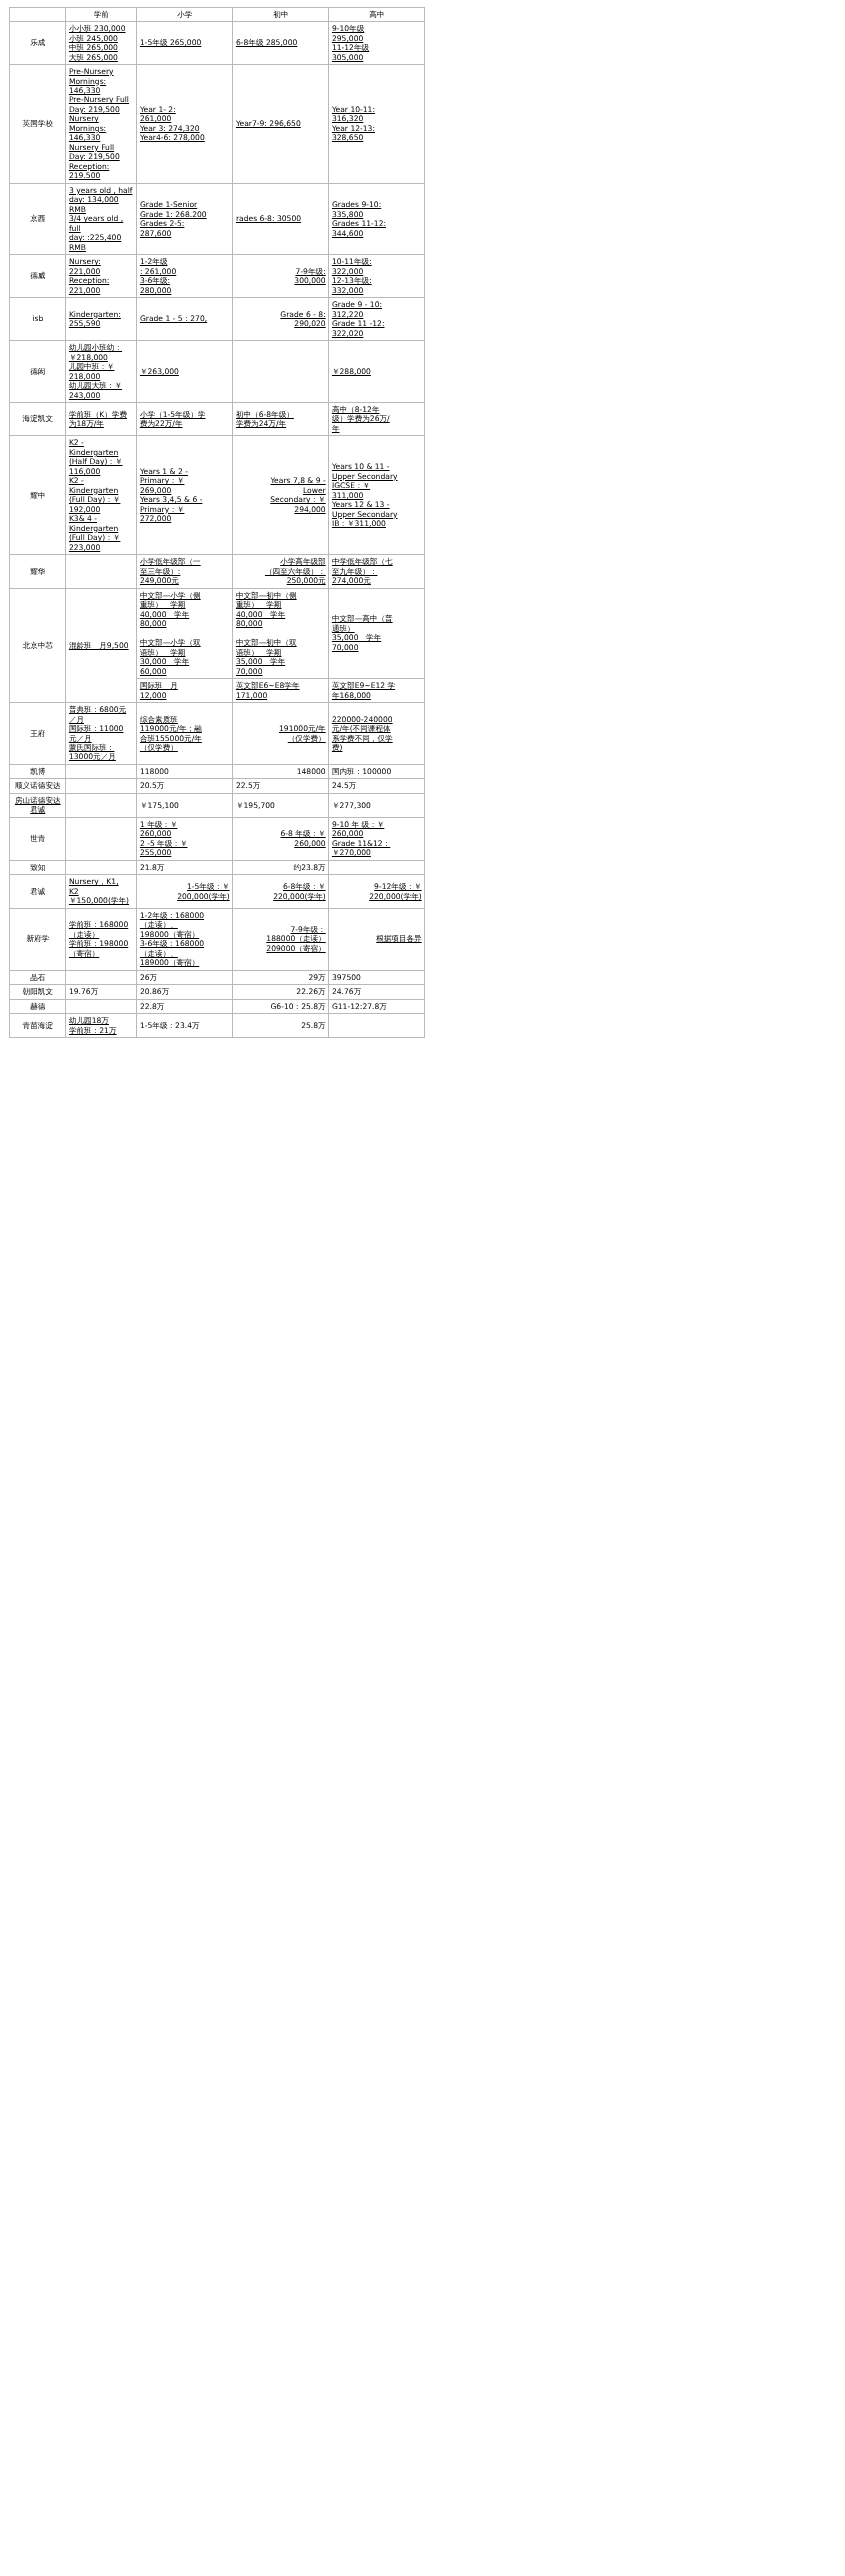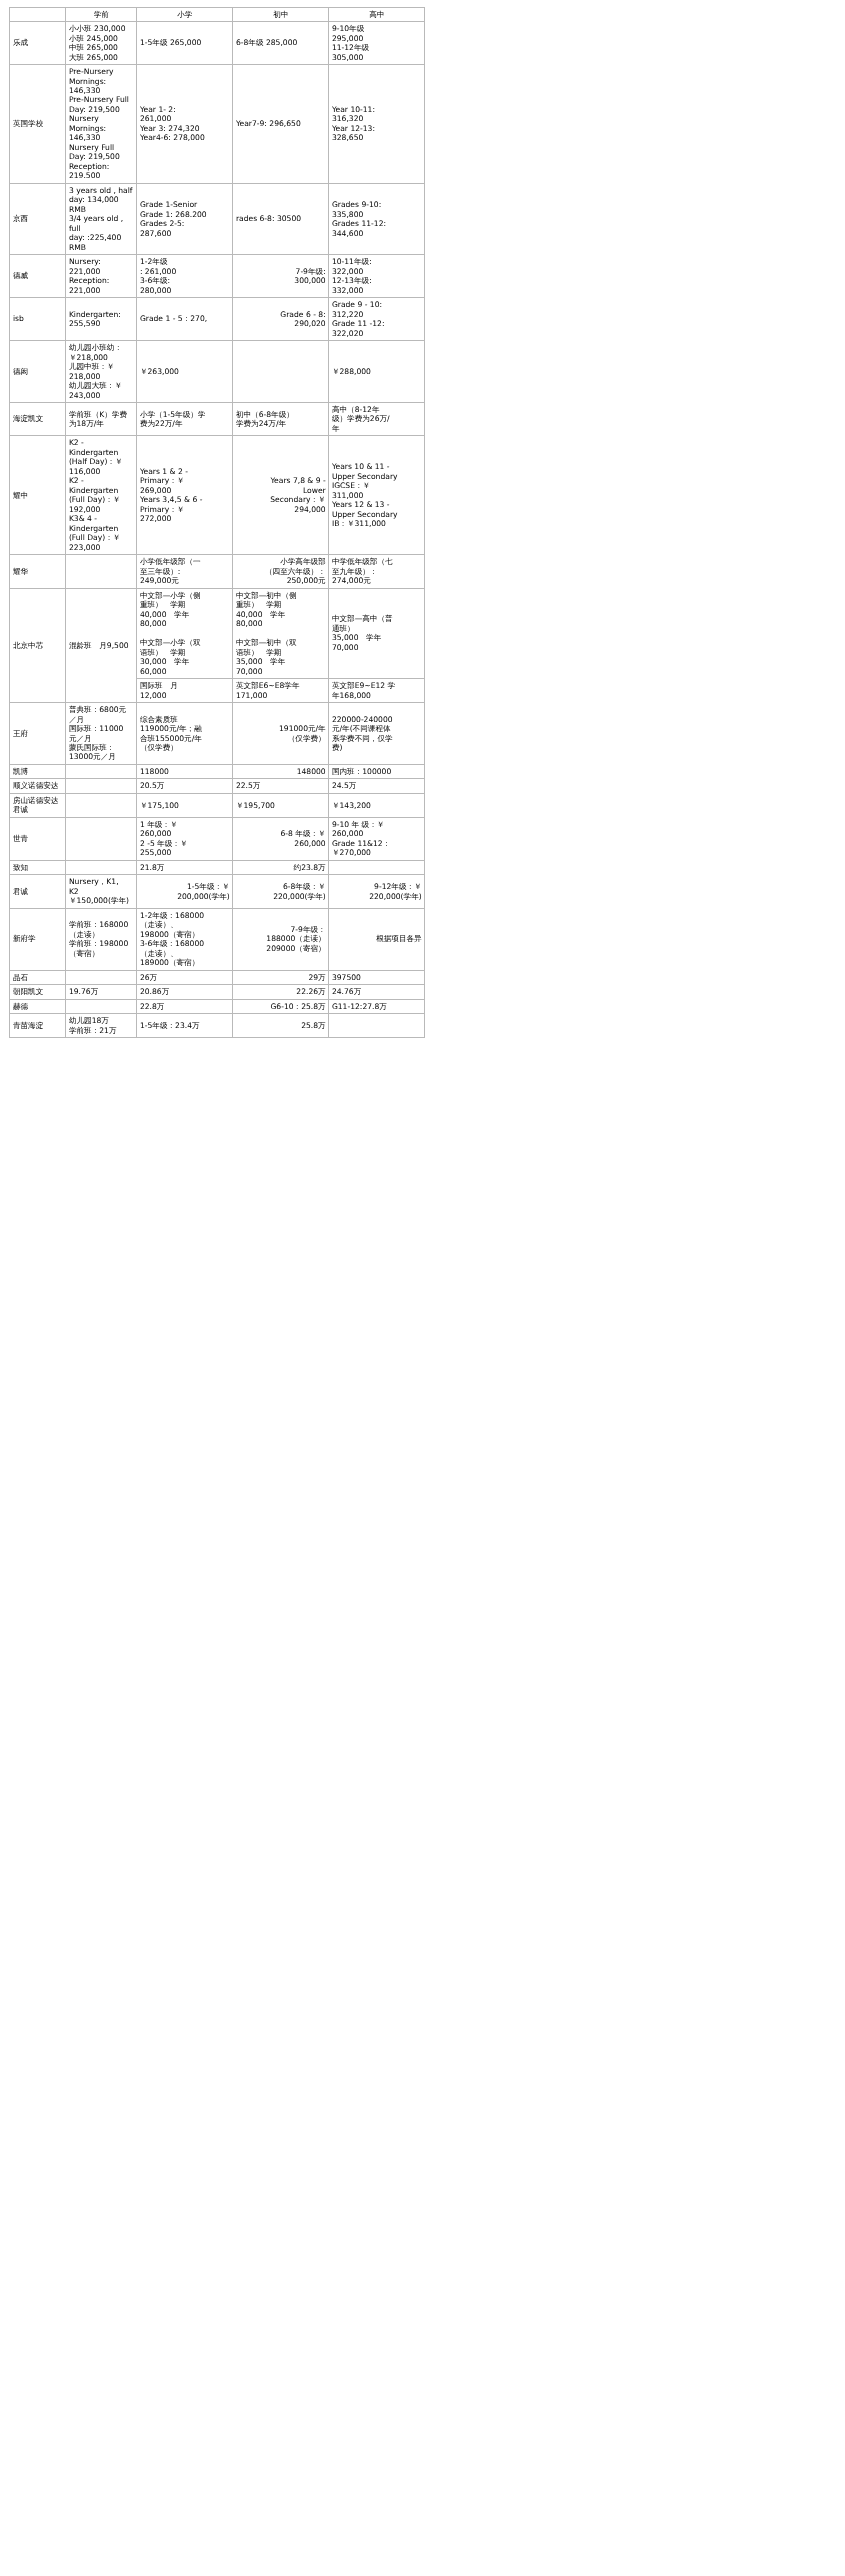--- a/index.html
+++ b/index.html
@@ -36,30 +36,32 @@
   col.c-pre    { width: 71px; }
   col.c-prim   { width: 96px; }
   col.c-mid    { width: 96px; }
   col.c-high   { width: 96px; }
 
   thead td, thead th {
     text-align: center;
     font-size: 8px;
   }
   td.school {
+    text-align: center;
     font-size: 8.3px;
   }
   td.cell {
     text-align: left;
   }
   td.cell.center {
     text-align: right;
   }
   .nowrap-pre {
     white-space: pre-line;
+    text-decoration: underline;
   }
 </style>
 </head>
 <body>
 
 <div id="sheet">
   <table class="fee-table">
     <colgroup>
       <col class="c-school">
       <col class="c-pre">
@@ -309,21 +311,21 @@
         <td class="cell">22.5万</td>
         <td class="cell">24.5万</td>
       </tr>
 
       <tr>
         <td class="school nowrap-pre">房山诺德安达
 君诚</td>
         <td class="cell"></td>
         <td class="cell">￥175,100</td>
         <td class="cell">￥195,700</td>
-        <td class="cell">￥143,200</td>
+        <td class="cell">￥277,300</td>
       </tr>
 
       <tr>
         <td class="school">世青</td>
         <td class="cell"></td>
         <td class="cell nowrap-pre">1 年级：￥
 260,000
 2 -5 年级：￥
 255,000</td>
         <td class="cell nowrap-pre center">6-8 年级：￥

